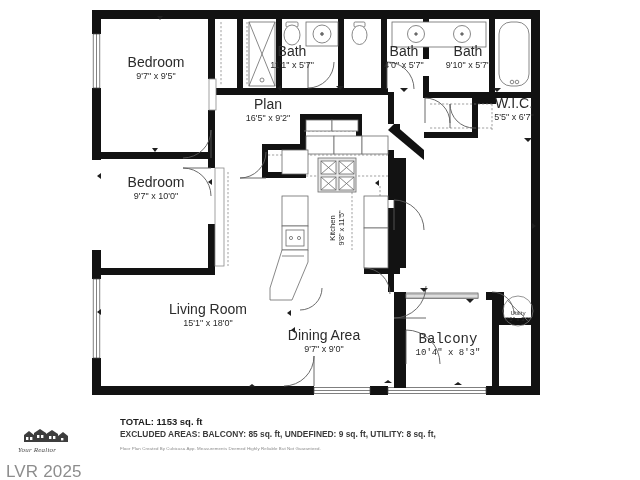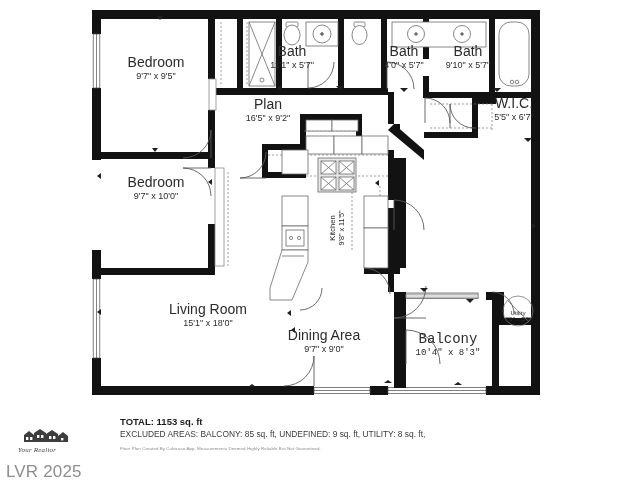--- a/index.html
+++ b/index.html
@@ -60,20 +60,21 @@
     color: #1d1d1d;
     line-height: 1.35;
   }
   #summary .line-sub {
     font-size: 8.6px;
     line-height: 1.35;
   }
   #summary .line-excl {
     font-size: 8.4px;
     line-height: 1.35;
+    font-weight: bold;
   }
   #summary .line-walls {
     font-size: 8.4px;
     line-height: 1.35;
   }
   #summary .line-fine {
     margin-top: 6px;
     font-size: 4.4px;
     color: #8a8a8a;
     letter-spacing: 0.02em;

